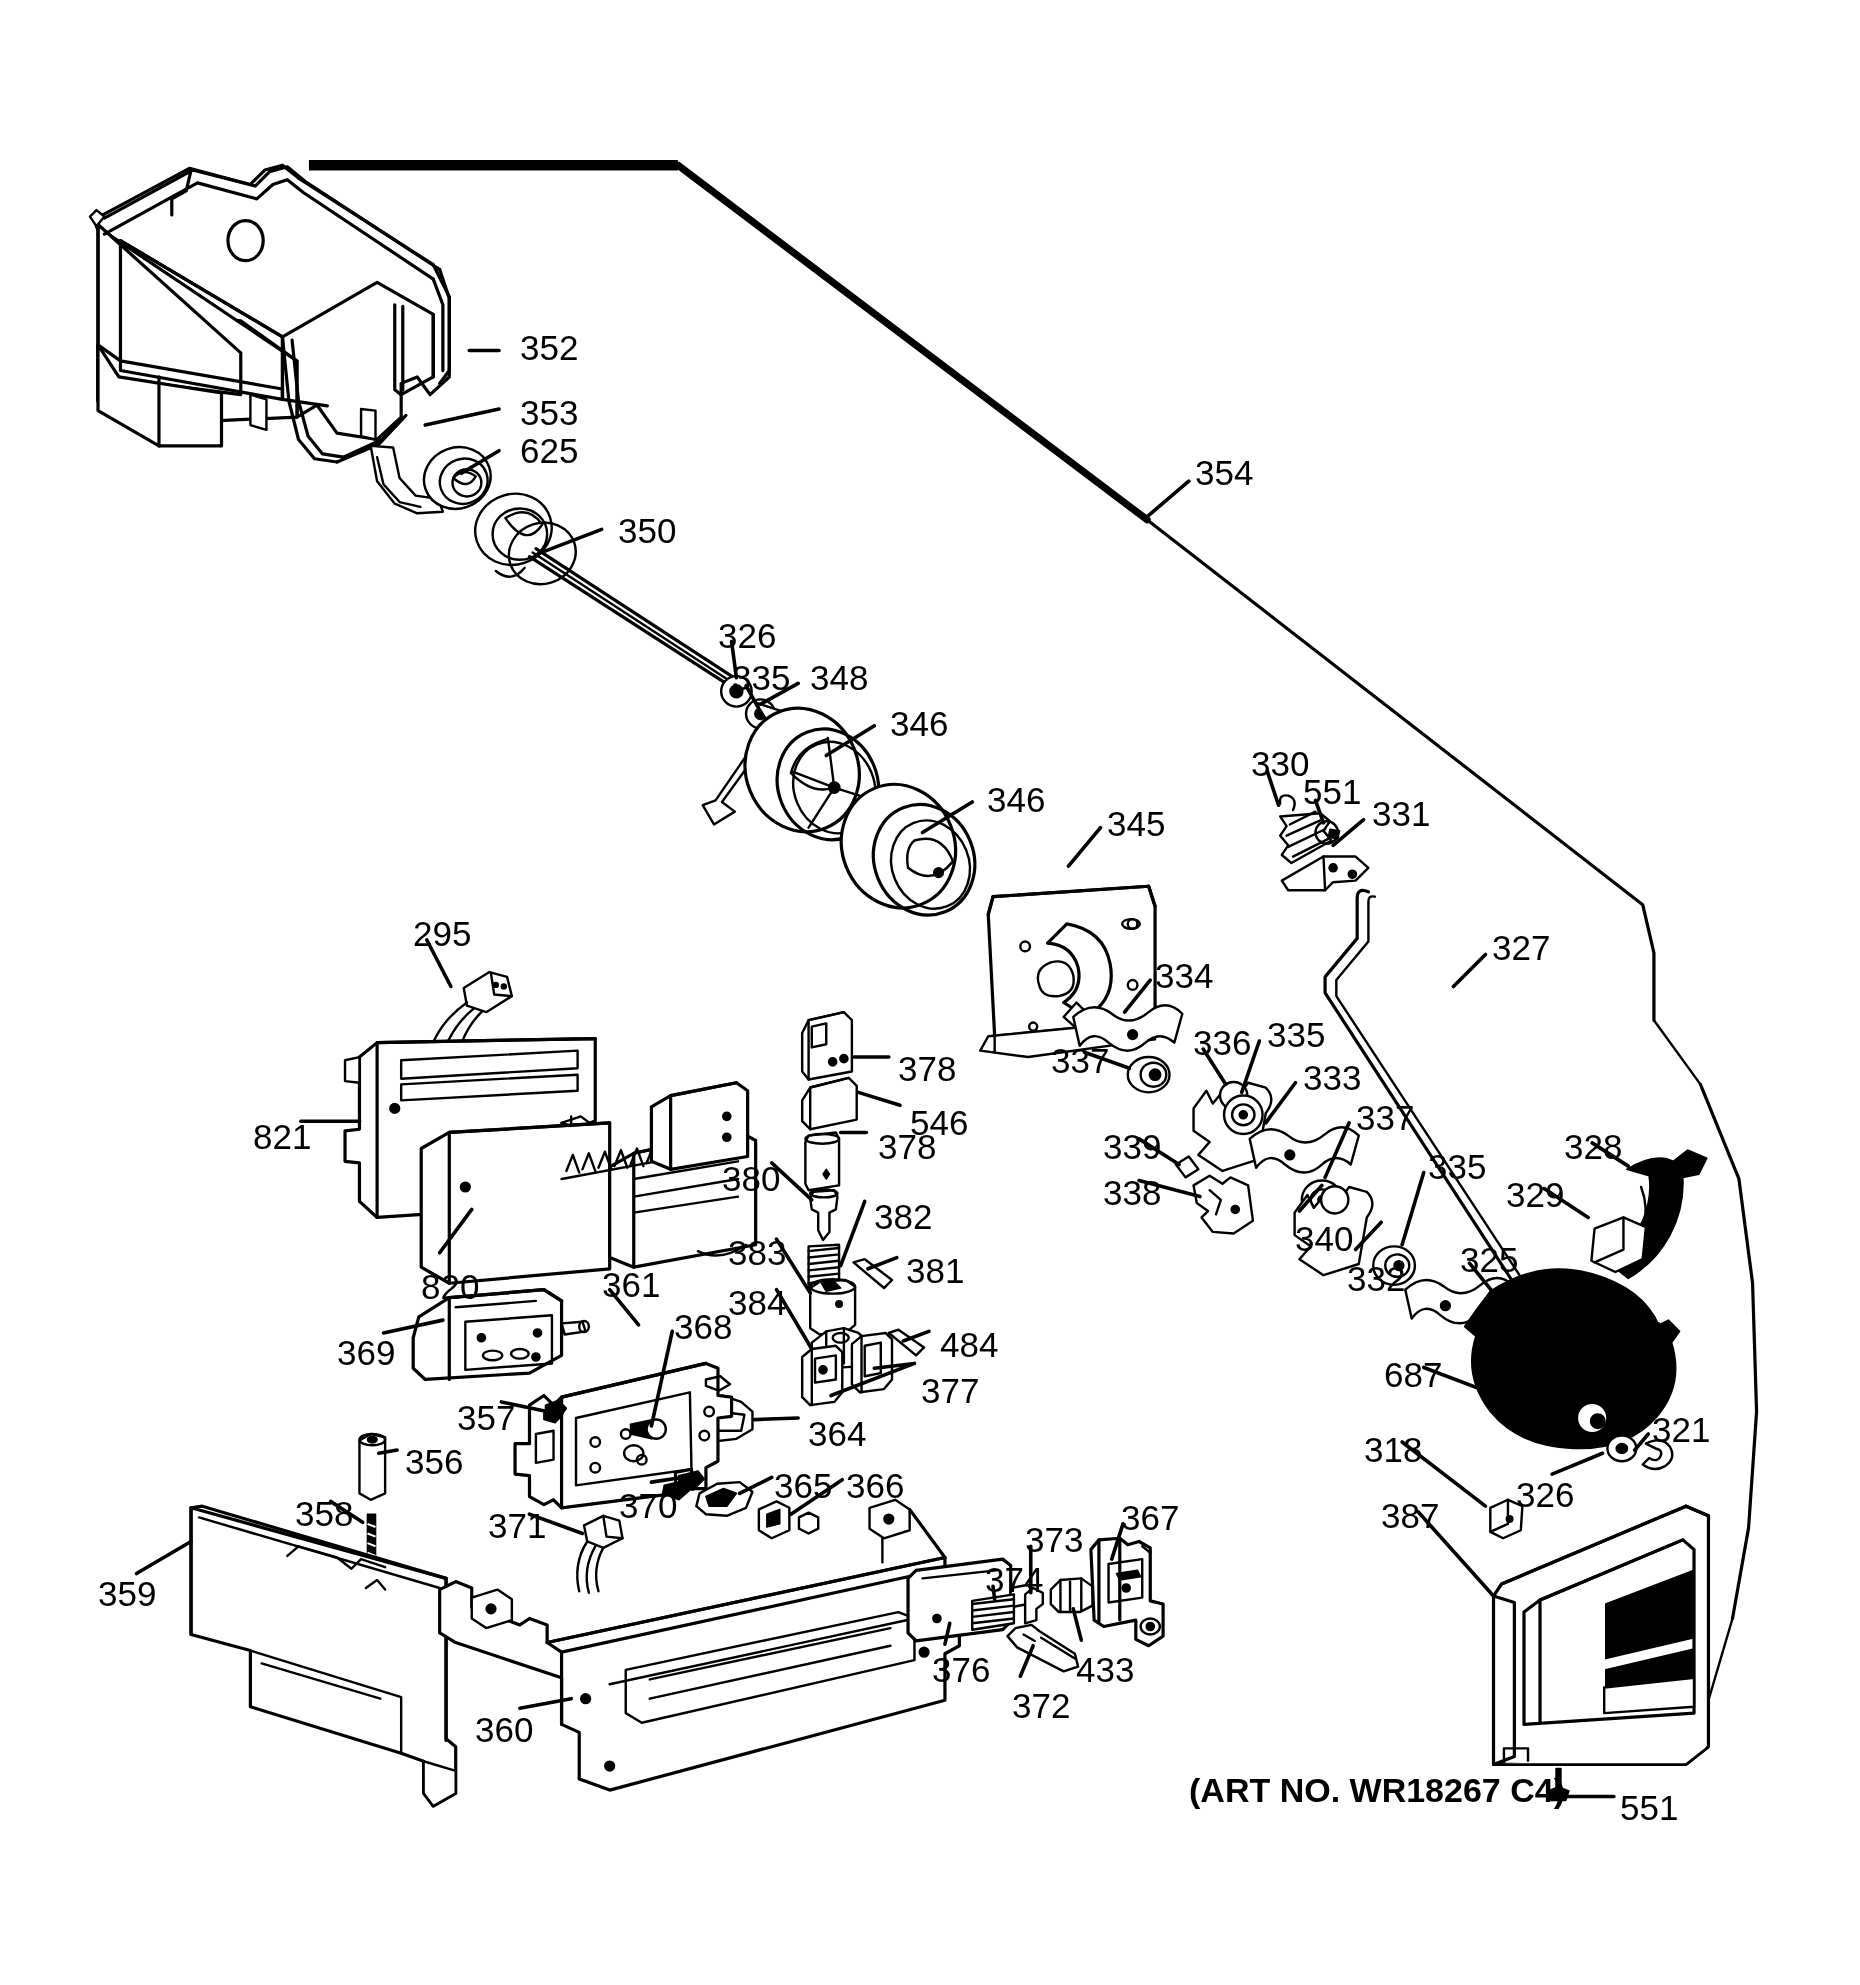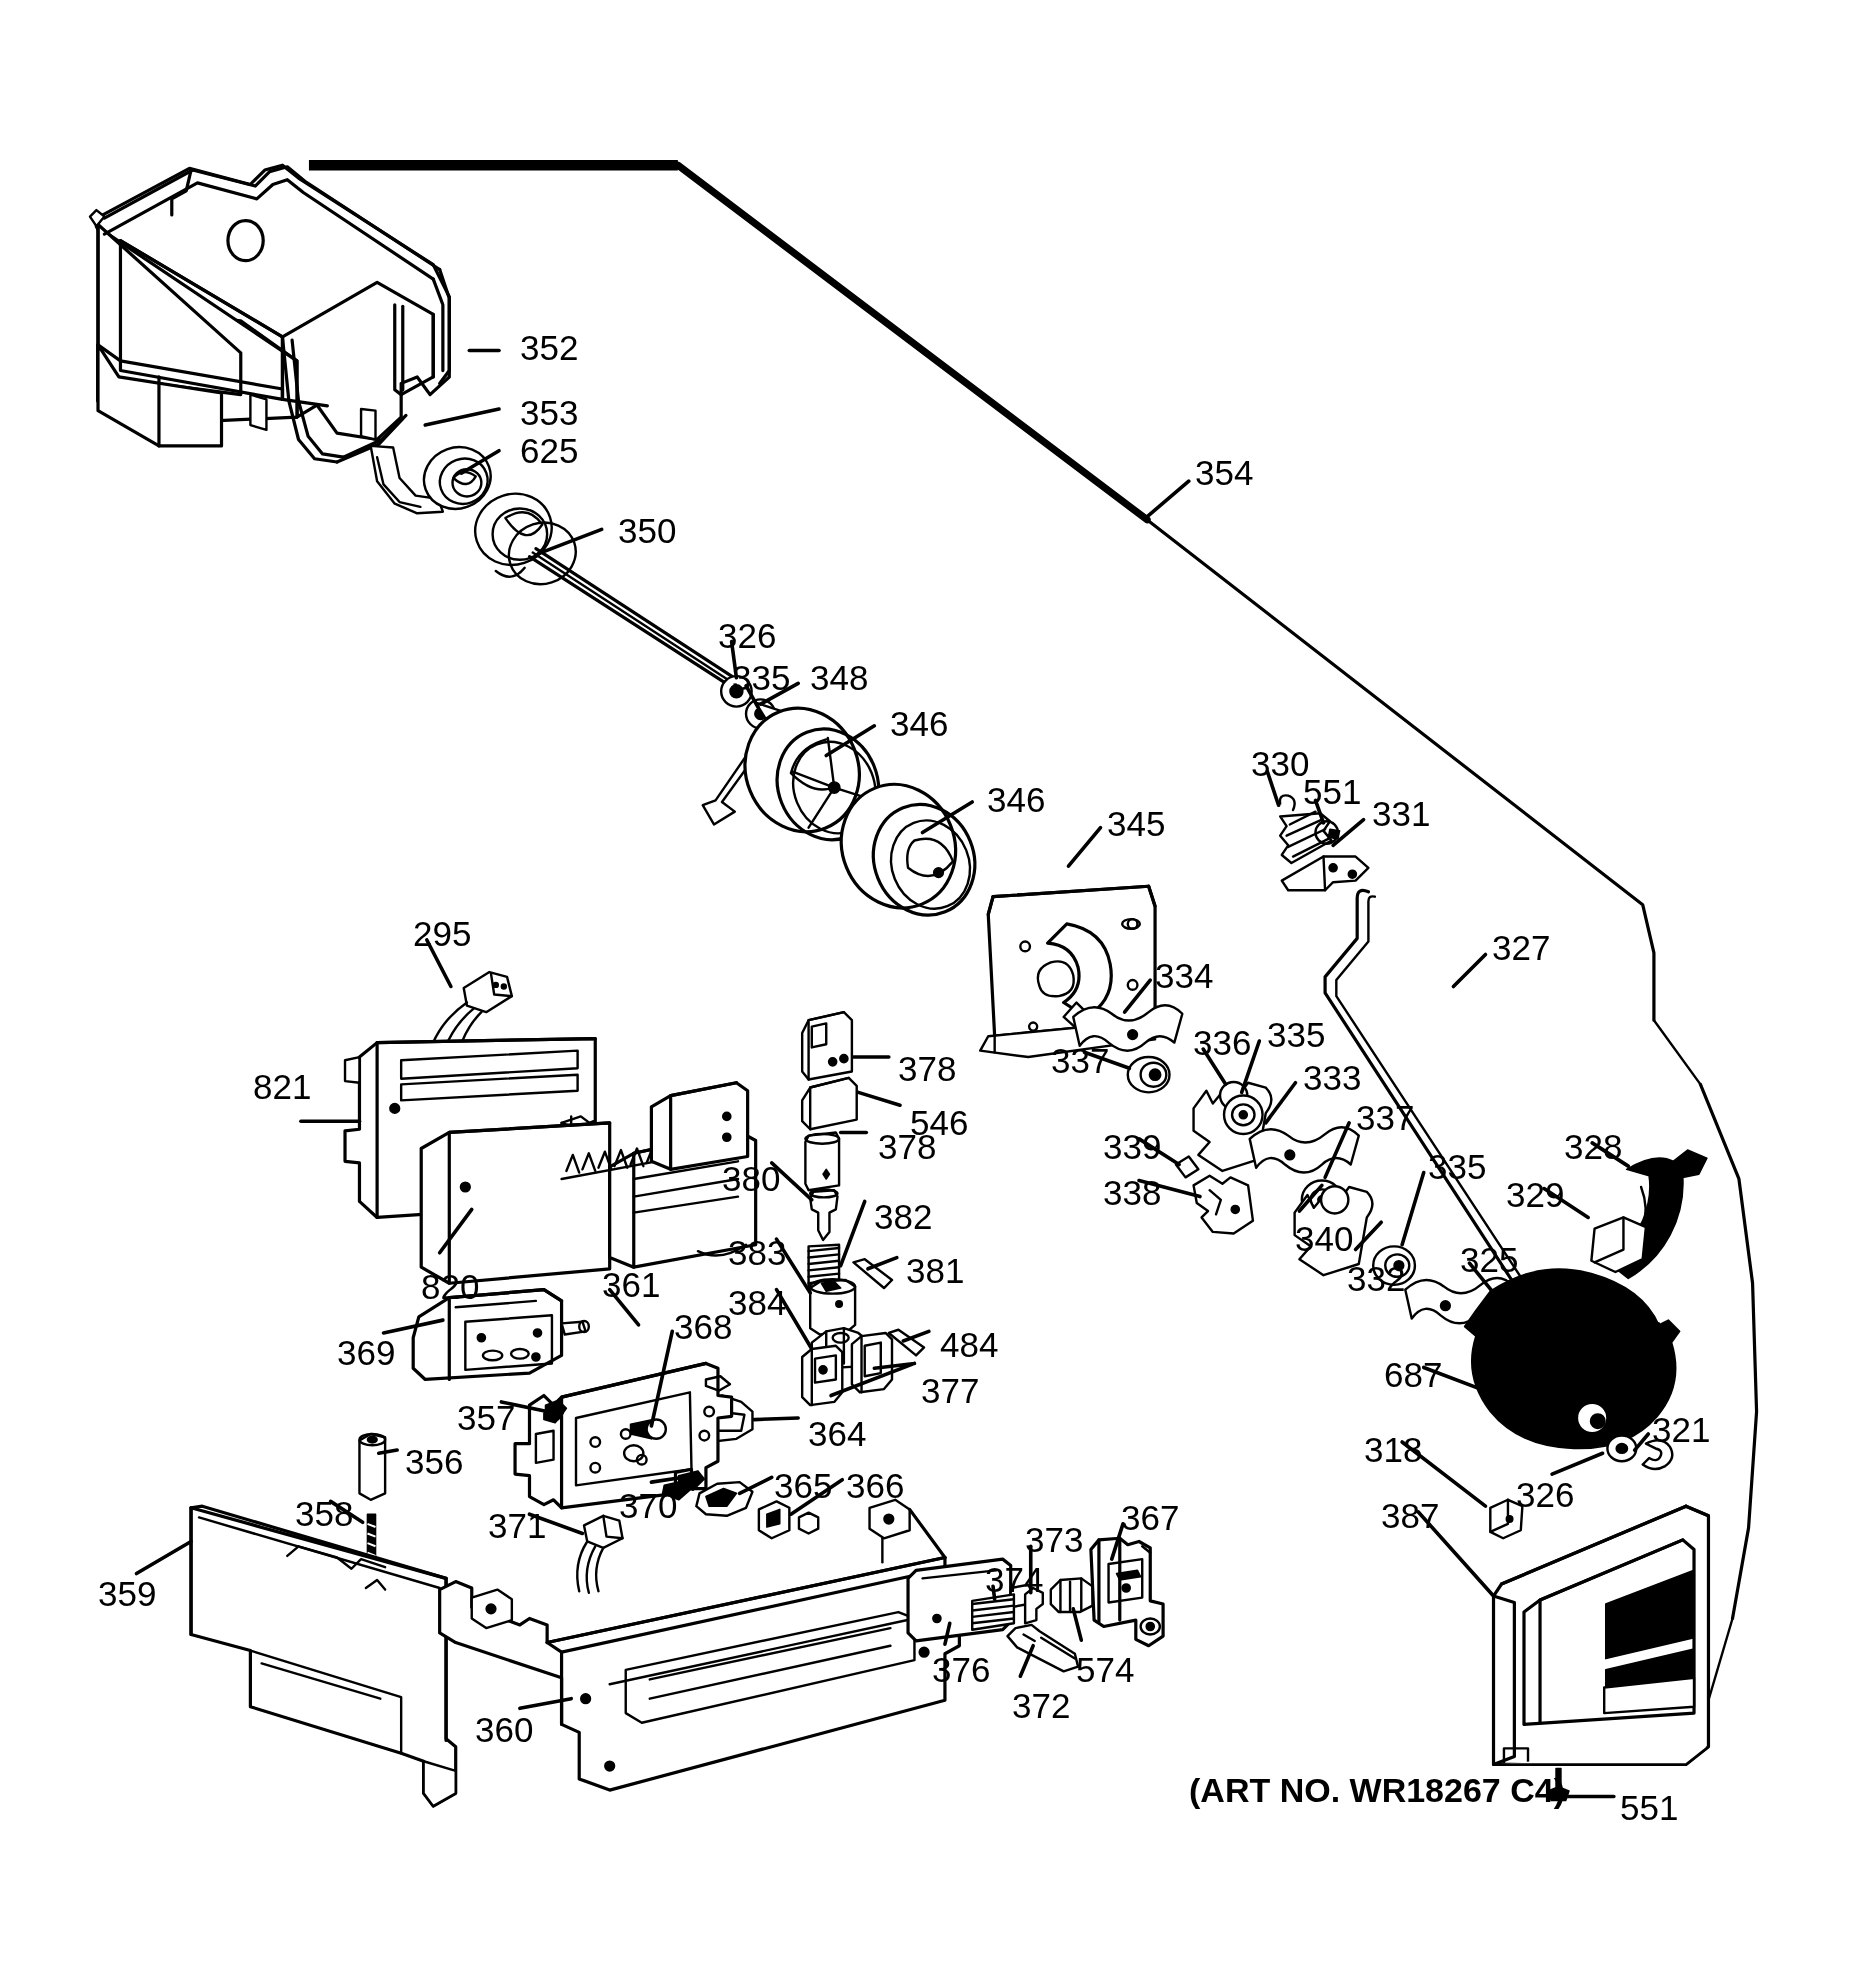--- a/index.html
+++ b/index.html
@@ -710,21 +710,21 @@
   <div class="callout" style="left:1506px;top:1177px;">329</div>
   <div class="callout" style="left:1460px;top:1242px;">325</div>
   <div class="callout" style="left:1616px;top:1354px;">320</div>
   <div class="callout" style="left:1652px;top:1412px;">321</div>
   <div class="callout" style="left:1516px;top:1477px;">326</div>
   <div class="callout" style="left:1384px;top:1357px;">687</div>
   <div class="callout" style="left:1364px;top:1432px;">318</div>
   <div class="callout" style="left:1381px;top:1498px;text-align:right;">387</div>
   <div class="callout" style="left:1620px;top:1790px;">551</div>
   <div class="callout" style="left:413px;top:916px;">295</div>
-  <div class="callout" style="left:253px;top:1069px;">821</div>
+  <div class="callout" style="left:253px;top:1119px;">821</div>
   <div class="callout" style="left:421px;top:1269px;">820</div>
   <div class="callout" style="left:898px;top:1051px;">378</div>
   <div class="callout" style="left:910px;top:1105px;">546</div>
   <div class="callout" style="left:878px;top:1129px;">378</div>
   <div class="callout" style="left:722px;top:1161px;">380</div>
   <div class="callout" style="left:874px;top:1199px;">382</div>
   <div class="callout" style="left:728px;top:1235px;">383</div>
   <div class="callout" style="left:906px;top:1253px;">381</div>
   <div class="callout" style="left:728px;top:1285px;">384</div>
   <div class="callout" style="left:940px;top:1327px;">484</div>
@@ -739,19 +739,19 @@
   <div class="callout" style="left:405px;top:1444px;">356</div>
   <div class="callout" style="left:619px;top:1488px;">370</div>
   <div class="callout" style="left:295px;top:1496px;">358</div>
   <div class="callout" style="left:488px;top:1508px;">371</div>
   <div class="callout" style="left:98px;top:1576px;">359</div>
   <div class="callout" style="left:475px;top:1712px;">360</div>
   <div class="callout" style="left:932px;top:1652px;">376</div>
   <div class="callout" style="left:985px;top:1562px;">374</div>
   <div class="callout" style="left:1025px;top:1522px;">373</div>
   <div class="callout" style="left:1012px;top:1688px;">372</div>
-  <div class="callout" style="left:1076px;top:1652px;">574</div>
+  <div class="callout" style="left:1076px;top:1652px;">433</div>
   <div class="callout" style="left:1121px;top:1500px;">367</div>
 
   <div class="artno" style="left:1189px;top:1773px;">(ART NO. WR18267 C4)</div>
 
 </div>
 
 
 </body></html>

